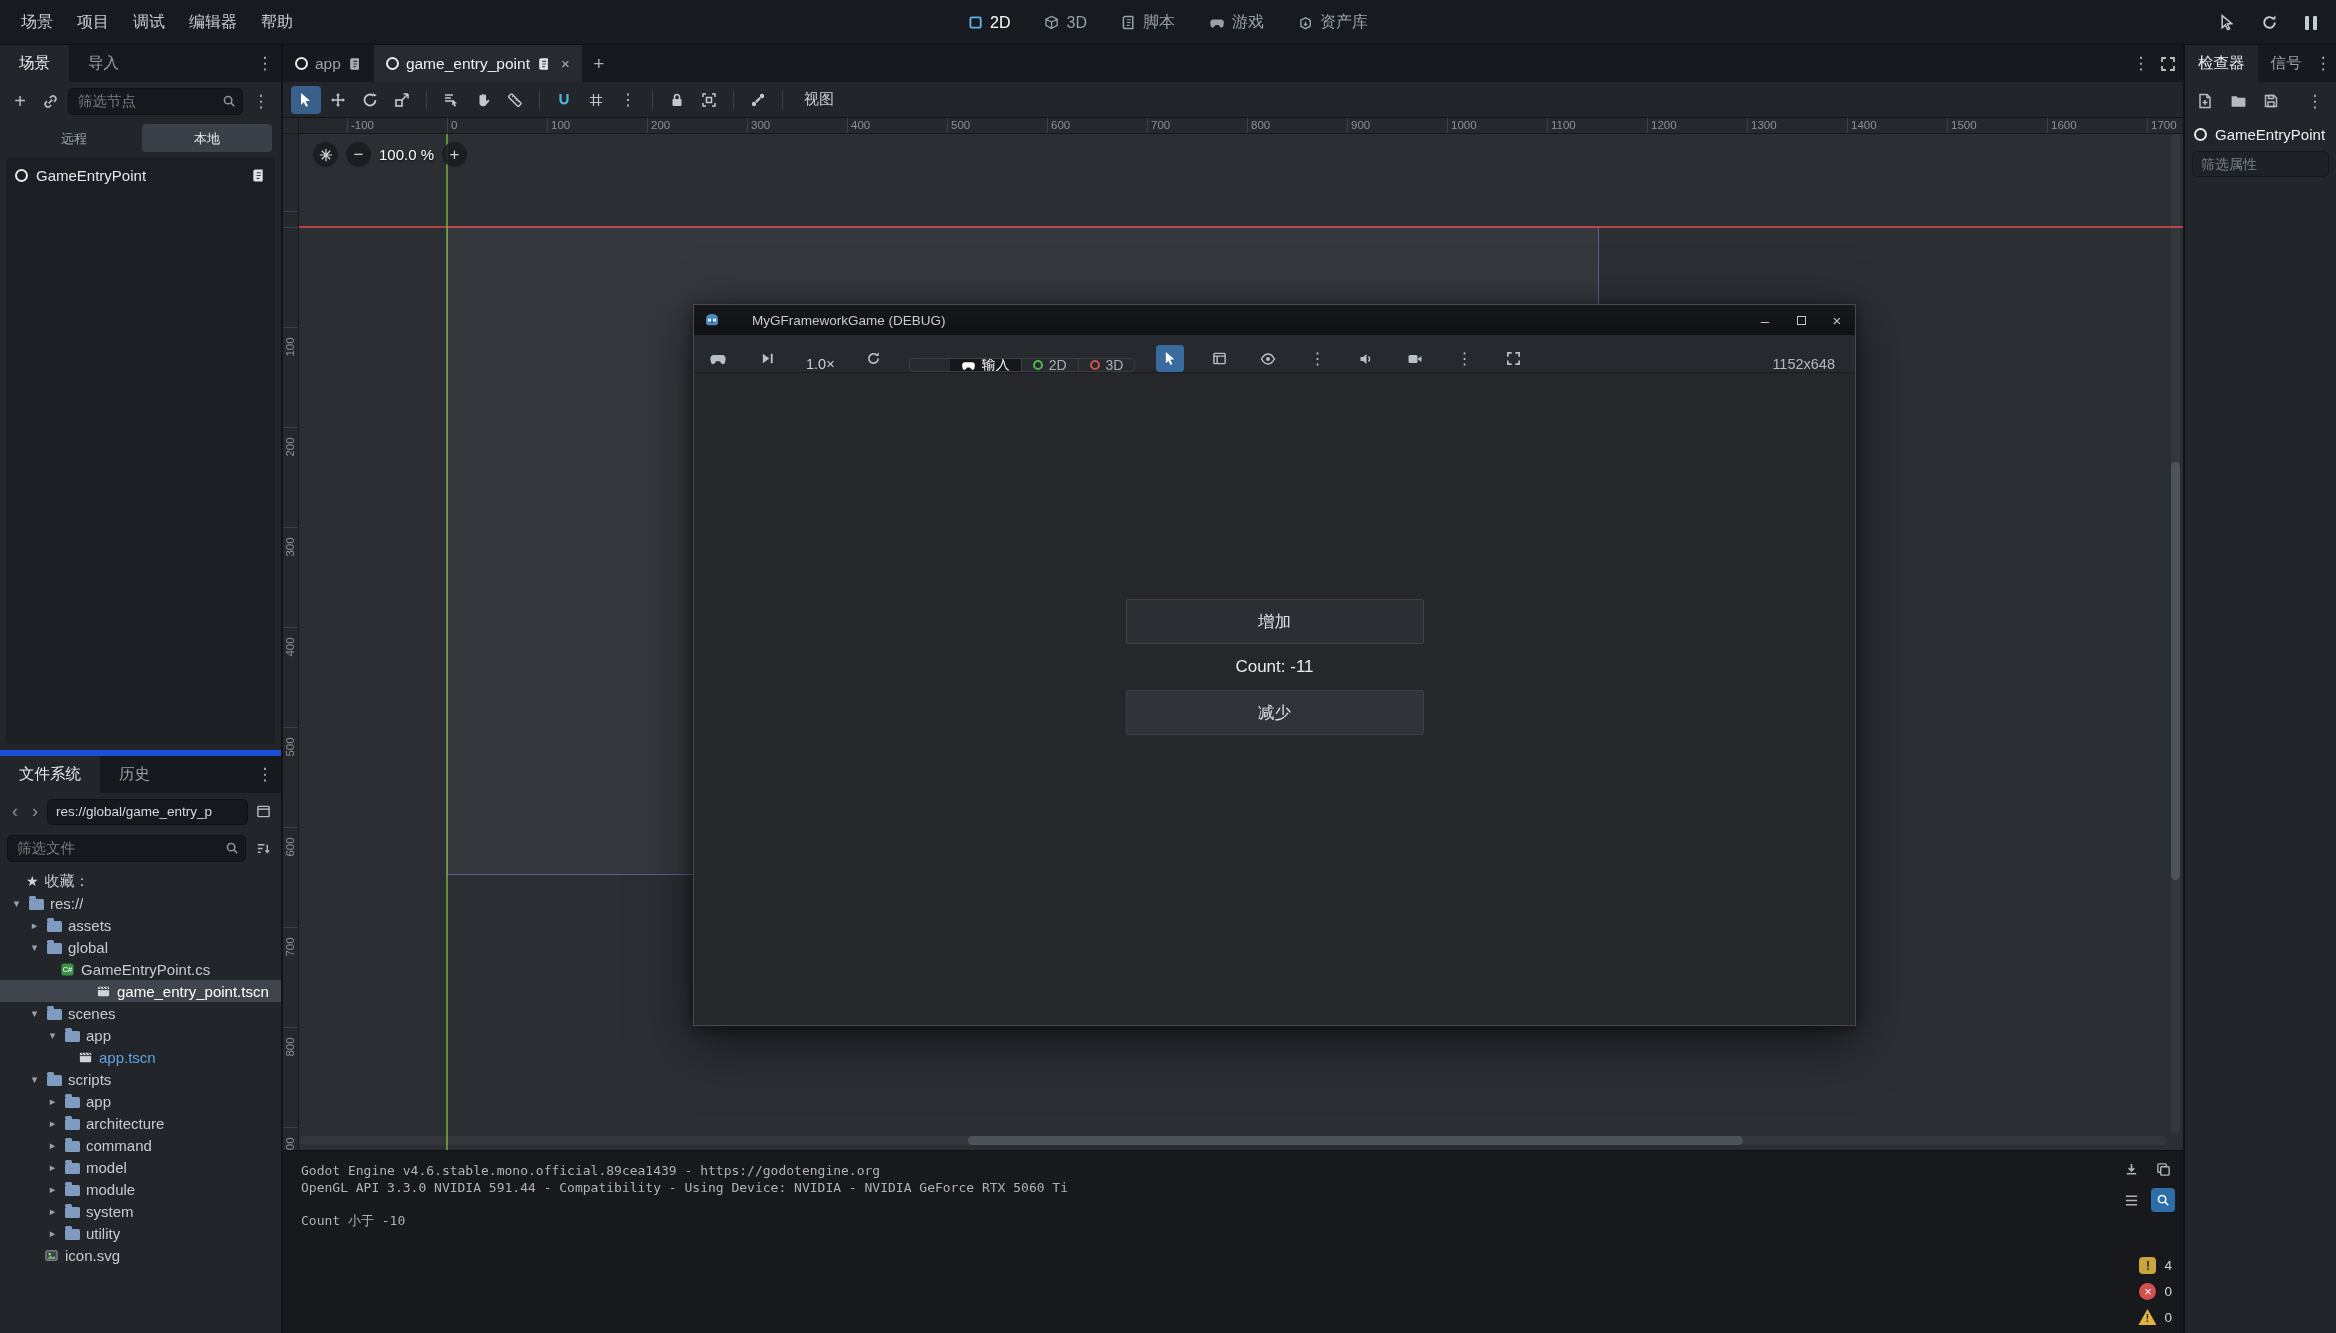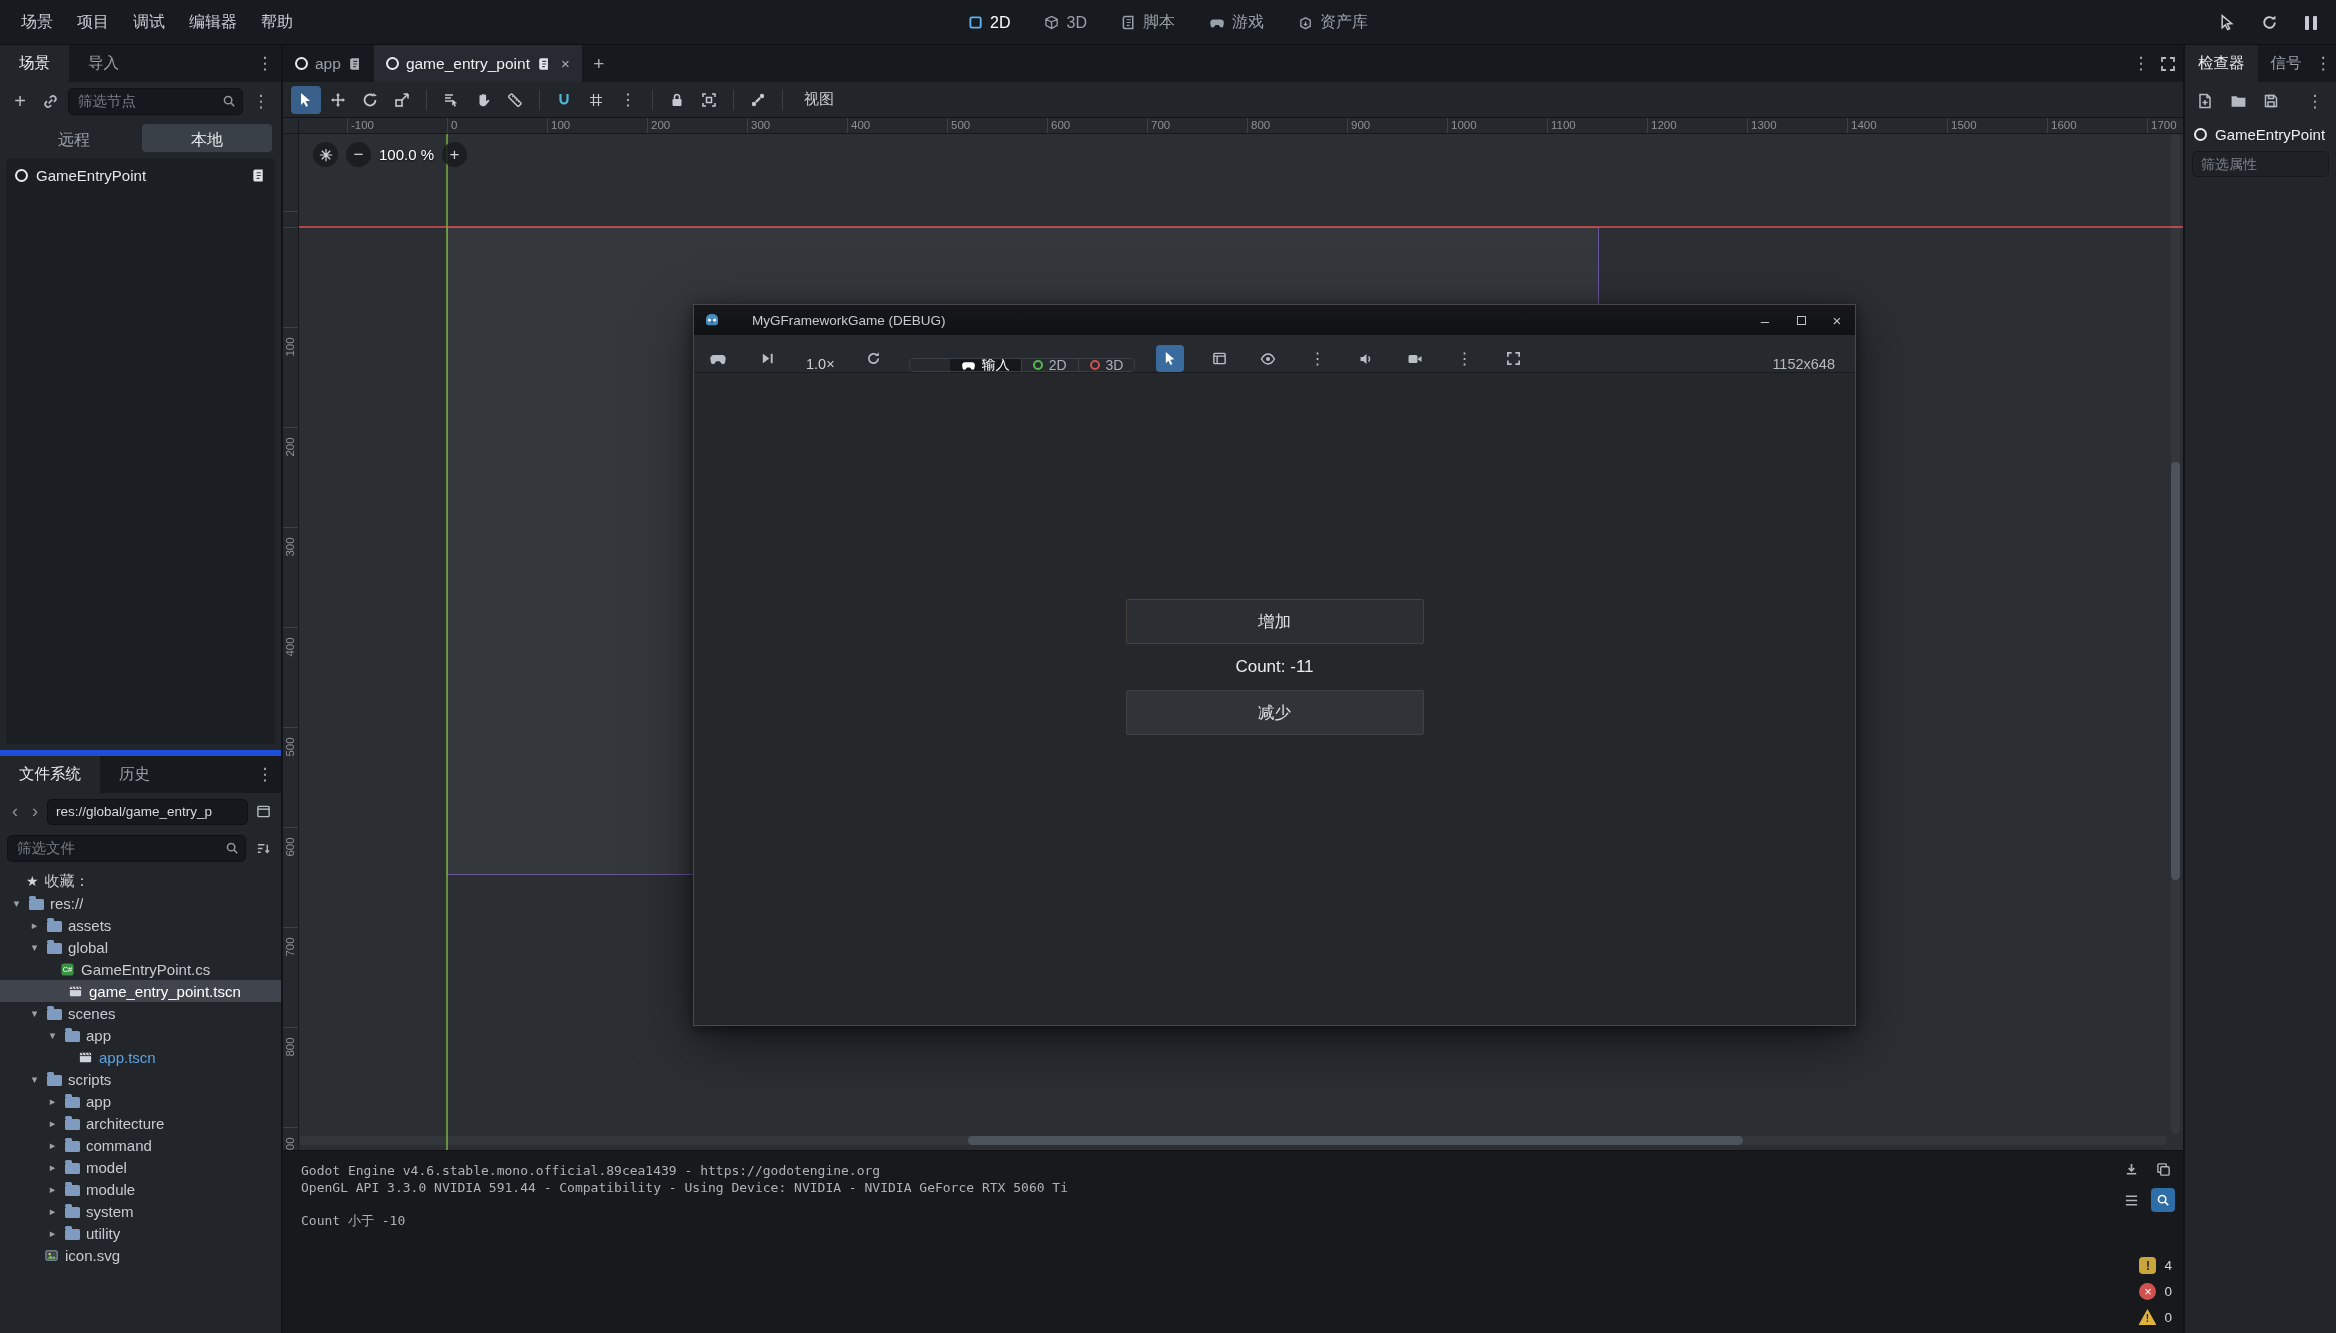--- a/index.html
+++ b/index.html
@@ -38,21 +38,21 @@
   .flt input{width:100%;height:27px;background:#15181c;border:1px solid #0f1114;border-radius:5px;
     color:#dfe3e7;padding:0 28px 0 9px;font-size:14.5px;font-family:"Liberation Sans",sans-serif;outline:none;}
   .flt input::placeholder{color:#767d85;}
   .flt .mag{position:absolute;right:7px;color:#8d949b;}
 
   
   #leftdock{position:absolute;left:0;top:45px;width:283px;height:1288px;background:#22262b;border-right:2px solid #111318;}
   #scenedock{position:absolute;left:0;top:0;width:100%;height:705px;}
   .stoolbar{display:flex;align-items:center;gap:6px;padding:6px 8px;height:38px;}
   .segrow{display:flex;gap:3px;padding:4px 9px;height:36px;}
-  .seg{flex:1;text-align:center;padding:6px 0;border-radius:4px;color:#99a0a8;font-size:16px;}
+  .seg{flex:1;text-align:center;padding:6px 0;border-radius:4px;color:#99a0a8;font-size:13px;}
   .seg.active{background:#3a4047;color:#e9ebee;}
   .stree{margin:2px 6px;background:#1b1f23;border-radius:4px;height:586px;padding-top:4px;}
   .strow{display:flex;align-items:center;gap:8px;padding:5px 9px;color:#e4e7ea;font-size:15px;}
   .strow .endic{margin-left:auto;}
   .ic-node{width:13px;height:13px;border:2px solid #e8ebee;border-radius:50%;flex:none;}
 
   
   #fsdock{position:absolute;left:0;top:705px;width:100%;height:583px;border-top:6px solid #1d4ed8;}
   .pathrow{display:flex;align-items:center;gap:4px;padding:5px 7px;height:37px;}
   .navarr{color:#8d949b;font-size:18px;width:16px;text-align:center;}
@@ -334,21 +334,21 @@
       </div>
       <div class="fsrow" style="padding-left:60px">
         <span>
             <svg width="15" height="15" viewBox="0 0 16 16">
               <rect x="1.5" y="1.5" width="13" height="13" rx="3" fill="#3c9144"></rect>
               <text x="8" y="11" font-size="8" text-anchor="middle" fill="#ffffff" font-family="Liberation Sans, sans-serif">C#</text>
             </svg>
           </span>
         <span class="flab">GameEntryPoint.cs</span>
       </div>
-      <div class="fsrow sel" style="padding-left:68px">
+      <div class="fsrow sel" style="padding-left:96px">
         <span>
             <svg width="15" height="15" viewBox="0 0 16 16">
               <rect x="2" y="3" width="12" height="10" rx="1" fill="#cfd4da"></rect>
               <path d="M2 6 H14" stroke="#2a2d31" stroke-width="1"></path>
               <path d="M4 3 L6 6 M7.5 3 L9.5 6 M11 3 L13 6" stroke="#2a2d31" stroke-width="1"></path>
             </svg>
           </span>
         <span class="flab">game_entry_point.tscn</span>
       </div>
       <div class="fsrow" style="padding-left:28px">

